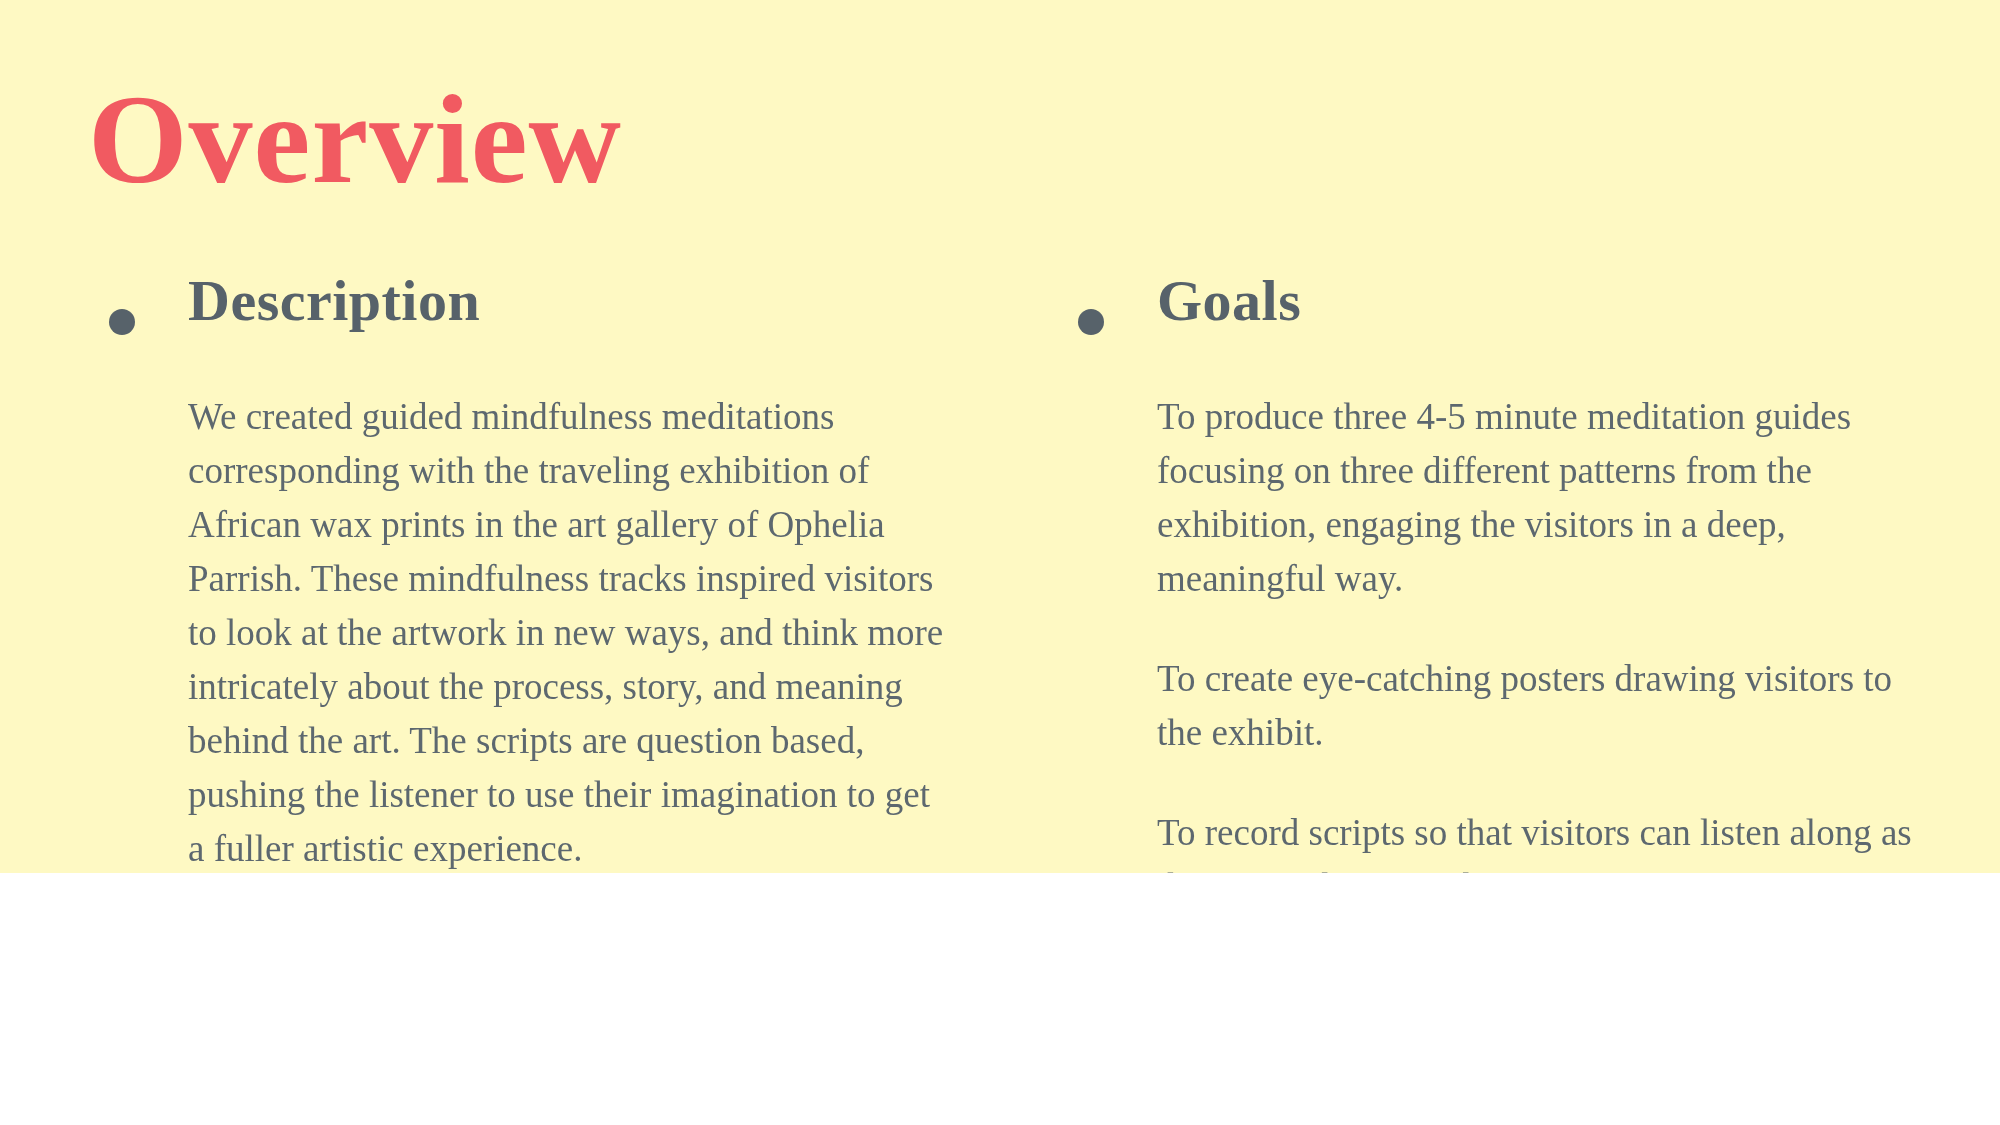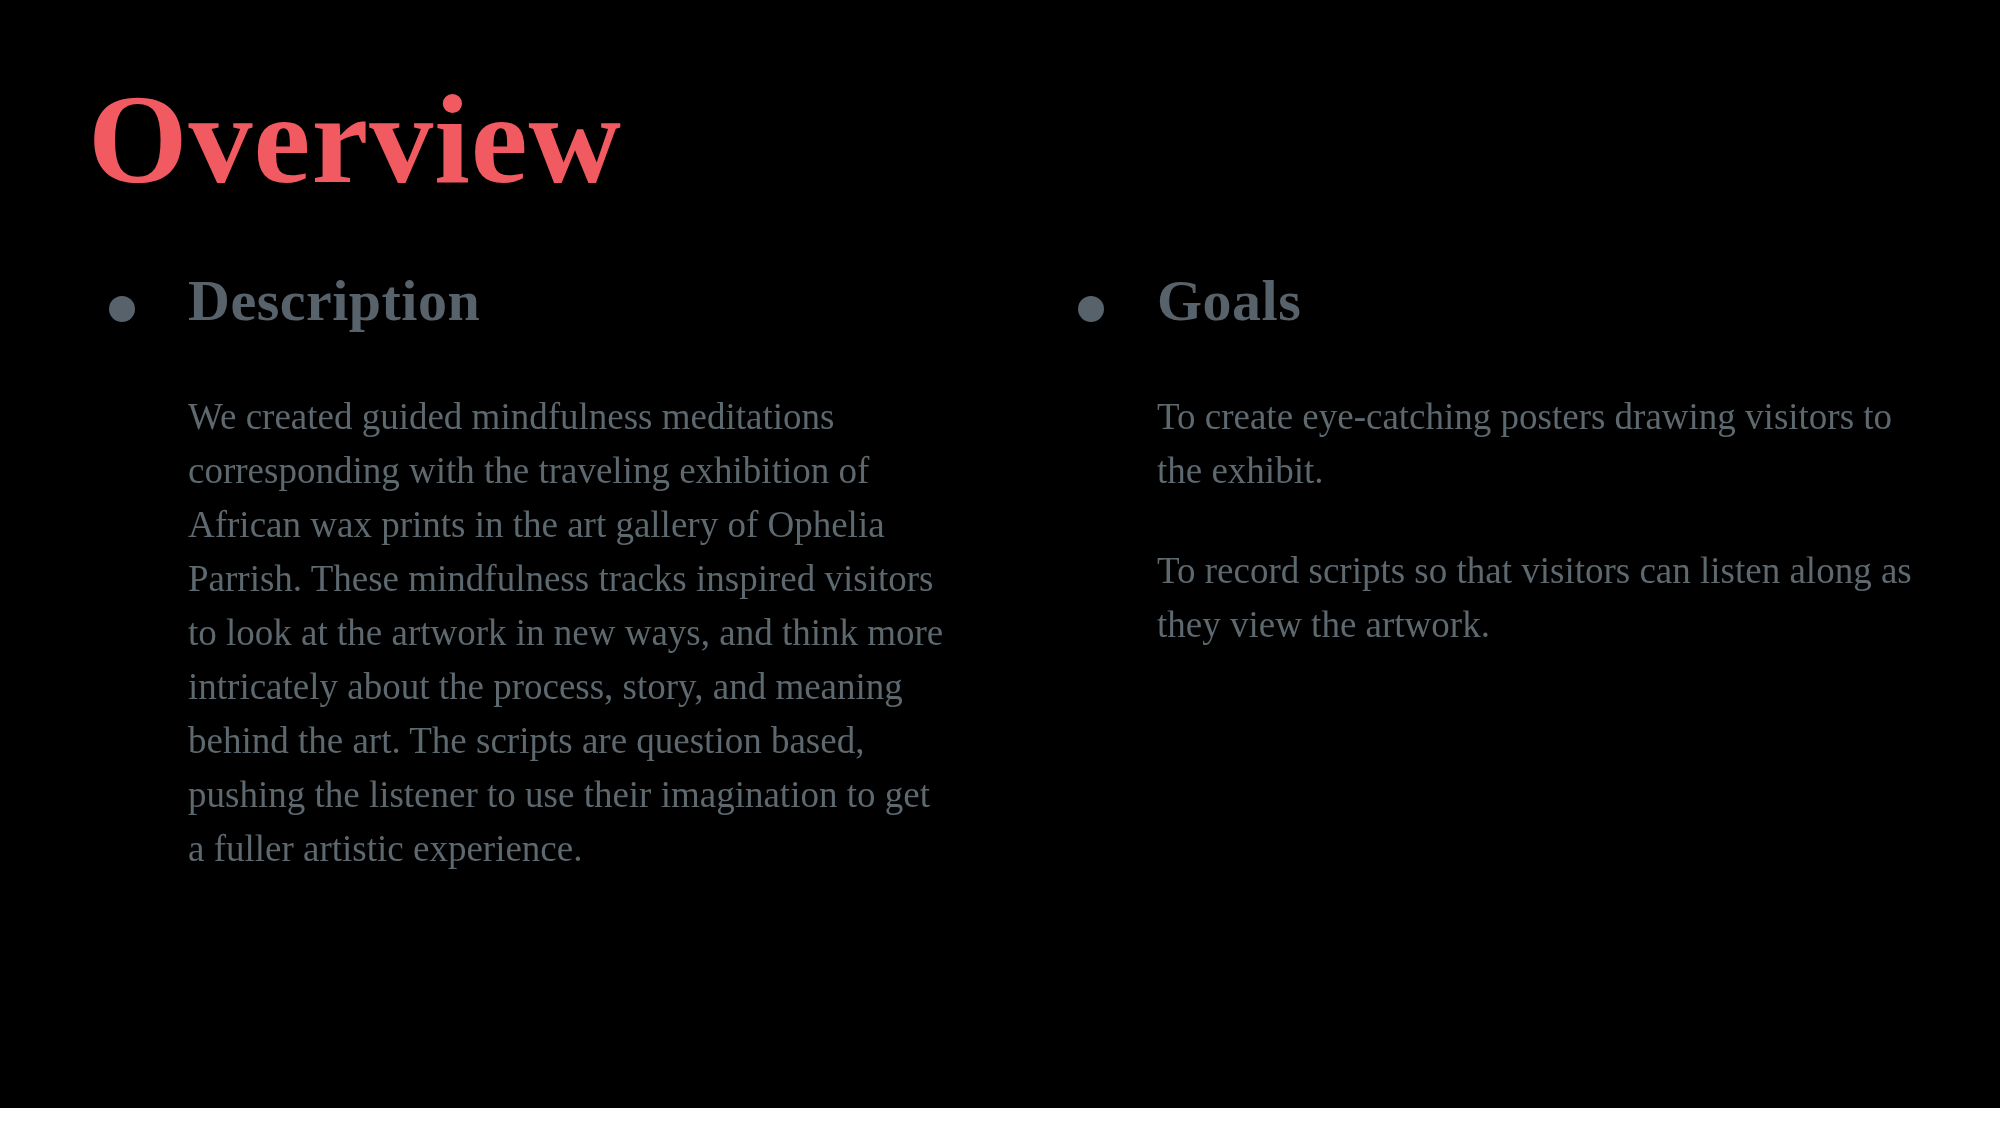--- a/index.html
+++ b/index.html
@@ -3,22 +3,22 @@
 <meta charset="utf-8">
 <style>
   html, body {
     margin: 0;
     padding: 0;
     background: #ffffff;
   }
   .slide {
     position: relative;
     width: 2000px;
-    height: 1108px;
-    background: #000000;
+    height: 873px;
+    background: #fef9c3;
     overflow: hidden;
     font-family: "Liberation Serif", "DejaVu Serif", serif;
   }
   .title {
     position: absolute;
     left: 88px;
     top: 70px;
     margin: 0;
     font-size: 128px;
     line-height: 1.08;
@@ -28,21 +28,21 @@
   }
   .col {
     position: absolute;
     top: 268px;
     width: 840px;
   }
   .col-left  { left: 109px; }
   .col-right { left: 1078px; }
   .heading-row {
     display: flex;
-    align-items: center;
+    align-items: flex-end;
   }
   .bullet {
     flex: 0 0 auto;
     width: 26px;
     height: 26px;
     margin-top: 16px;
     border-radius: 50%;
     background: #57626a;
   }
   .heading {
@@ -84,18 +84,19 @@
       <p>We created guided mindfulness meditations corresponding with the traveling exhibition of African wax prints in the art gallery of Ophelia Parrish. These mindfulness tracks inspired visitors to look at the artwork in new ways, and think more intricately about the process, story, and meaning behind the art. The scripts are question based, pushing the listener to use their imagination to get a fuller artistic experience.</p>
     </div>
   </section>
 
   <section class="col col-right">
     <div class="heading-row">
       <span class="bullet"></span>
       <h2 class="heading">Goals</h2>
     </div>
     <div class="body">
+      <p>To produce three 4-5 minute meditation guides focusing on three different patterns from the exhibition, engaging the visitors in a deep, meaningful way.</p>
       <p>To create eye-catching posters drawing visitors to the exhibit.</p>
       <p>To record scripts so that visitors can listen along as they view the artwork.</p>
     </div>
   </section>
 
 </div>
 
 </body></html>

